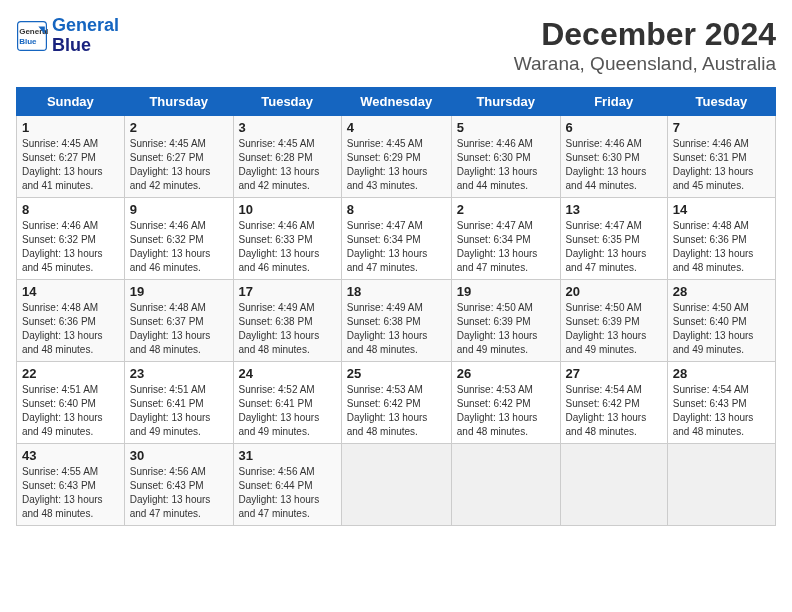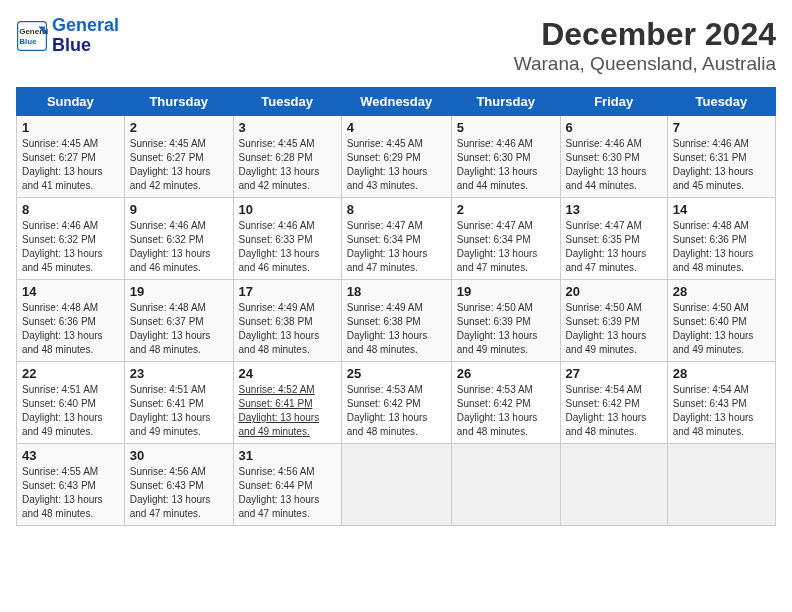--- a/index.html
+++ b/index.html
@@ -288,21 +288,21 @@
         </td>
         <td>
           <span class="day-num">23</span>
           <div class="day-info" style="white-space: pre-line;">Sunrise: 4:51 AM
 Sunset: 6:41 PM
 Daylight: 13 hours
 and 49 minutes.</div>
         </td>
         <td>
           <span class="day-num">24</span>
-          <div class="day-info" style="white-space: pre-line; text-decoration: underline;">Sunrise: 4:52 AM
+          <div class="day-info" style="white-space: pre-line;">Sunrise: 4:52 AM
 Sunset: 6:41 PM
 Daylight: 13 hours
 and 49 minutes.</div>
         </td>
         <td>
           <span class="day-num">25</span>
           <div class="day-info" style="white-space: pre-line;">Sunrise: 4:53 AM
 Sunset: 6:42 PM
 Daylight: 13 hours
 and 48 minutes.</div>

